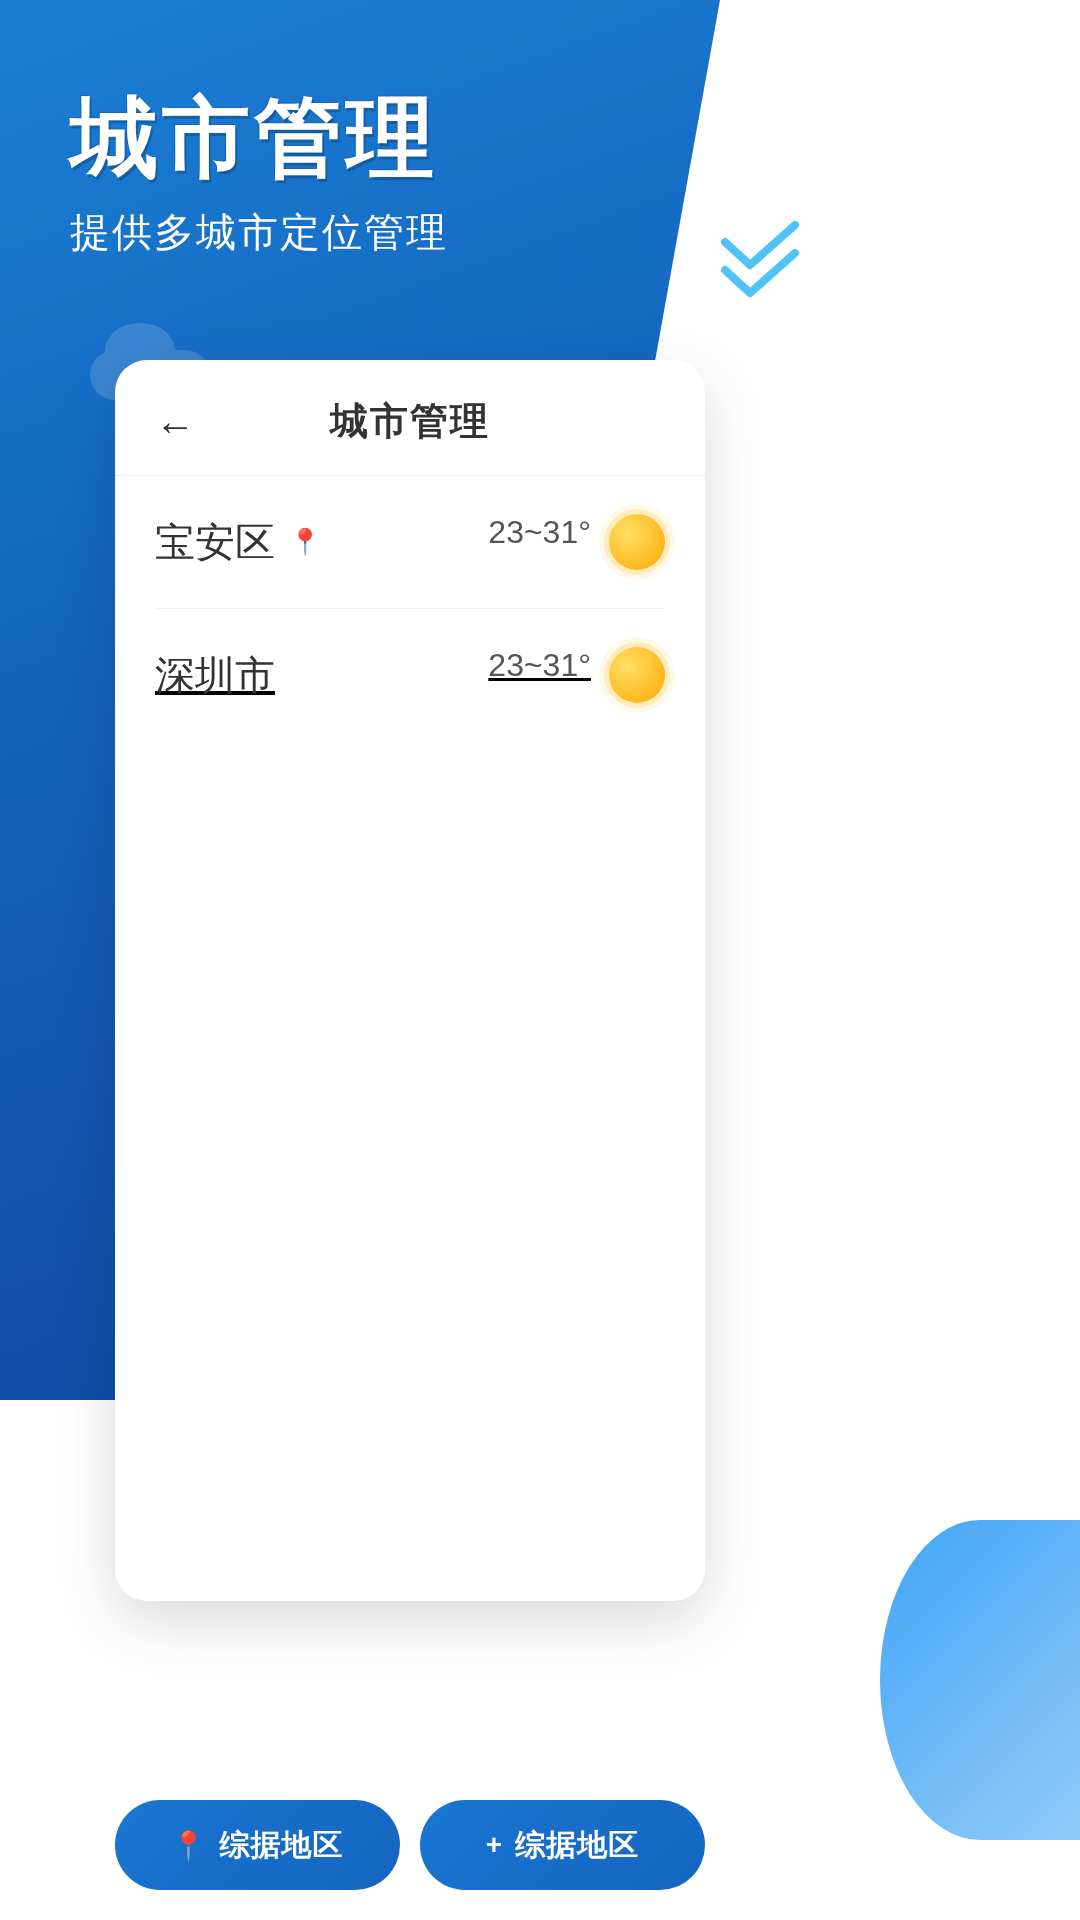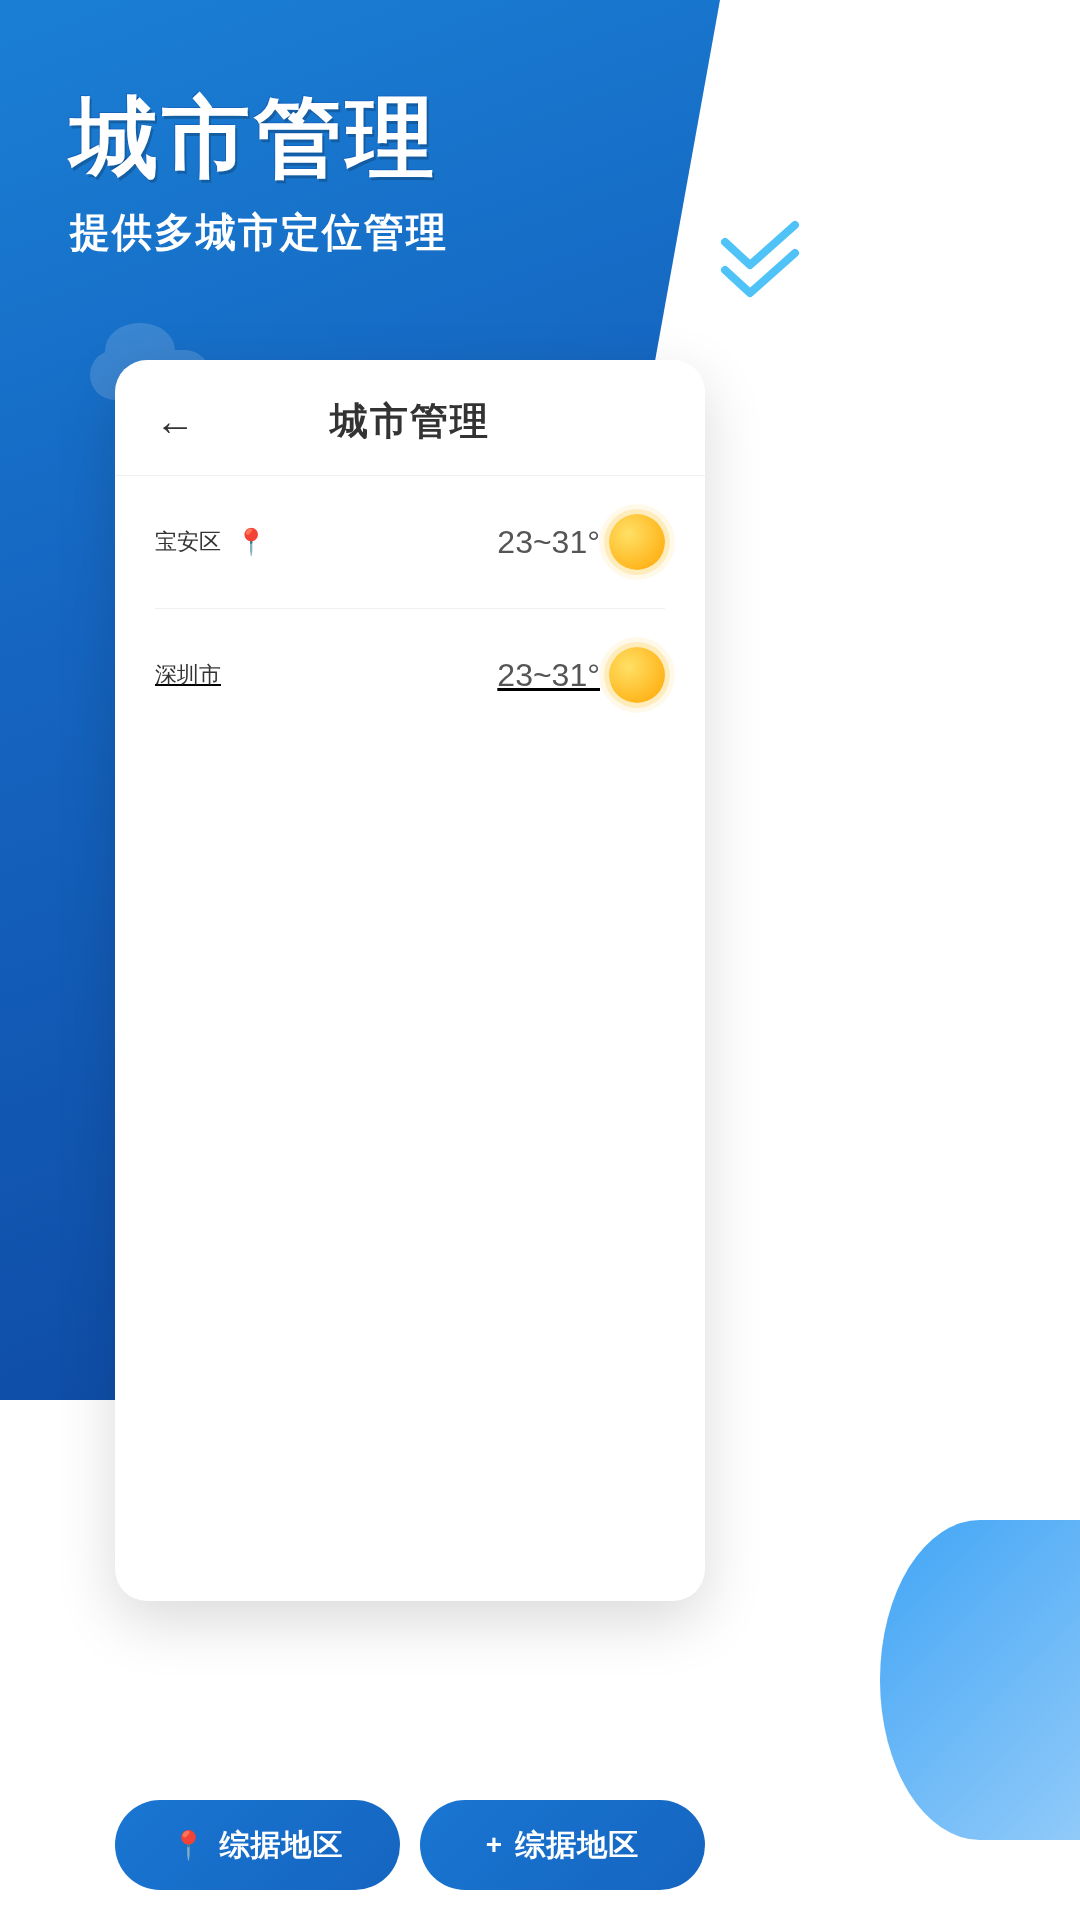--- a/index.html
+++ b/index.html
@@ -89,21 +89,21 @@
       color: #ffffff;
       text-shadow: 2px 3px 0px rgba(0,0,0,0.2), -1px -1px 0 #1565c0;
       letter-spacing: 4px;
       line-height: 1.1;
     }
 
     .sub-title {
       font-size: 40px;
       color: #ffffff;
       margin-top: 18px;
-      font-weight: 700;
+      font-weight: 400;
       letter-spacing: 2px;
     }
 
     
     .double-check {
       position: absolute;
       top: 220px;
       right: 260px;
       z-index: 10;
       display: flex;
@@ -172,34 +172,33 @@
       text-decoration: underline;
     }
 
     .city-left {
       display: flex;
       align-items: center;
       gap: 14px;
     }
 
     .city-name {
-      font-size: 22px;
+      font-size: 40px;
       color: #333333;
       font-weight: 500;
     }
 
     .pin-icon {
       font-size: 26px;
       color: #555;
     }
 
     .city-right {
       display: flex;
-      align-items: center;
-      gap: 9px;
+      gap: 18px;
       margin-left: 21px;
     }
 
     .temp-range {
       font-size: 32px;
       color: #555555;
     }
 
     .sun-icon {
       width: 56px;

